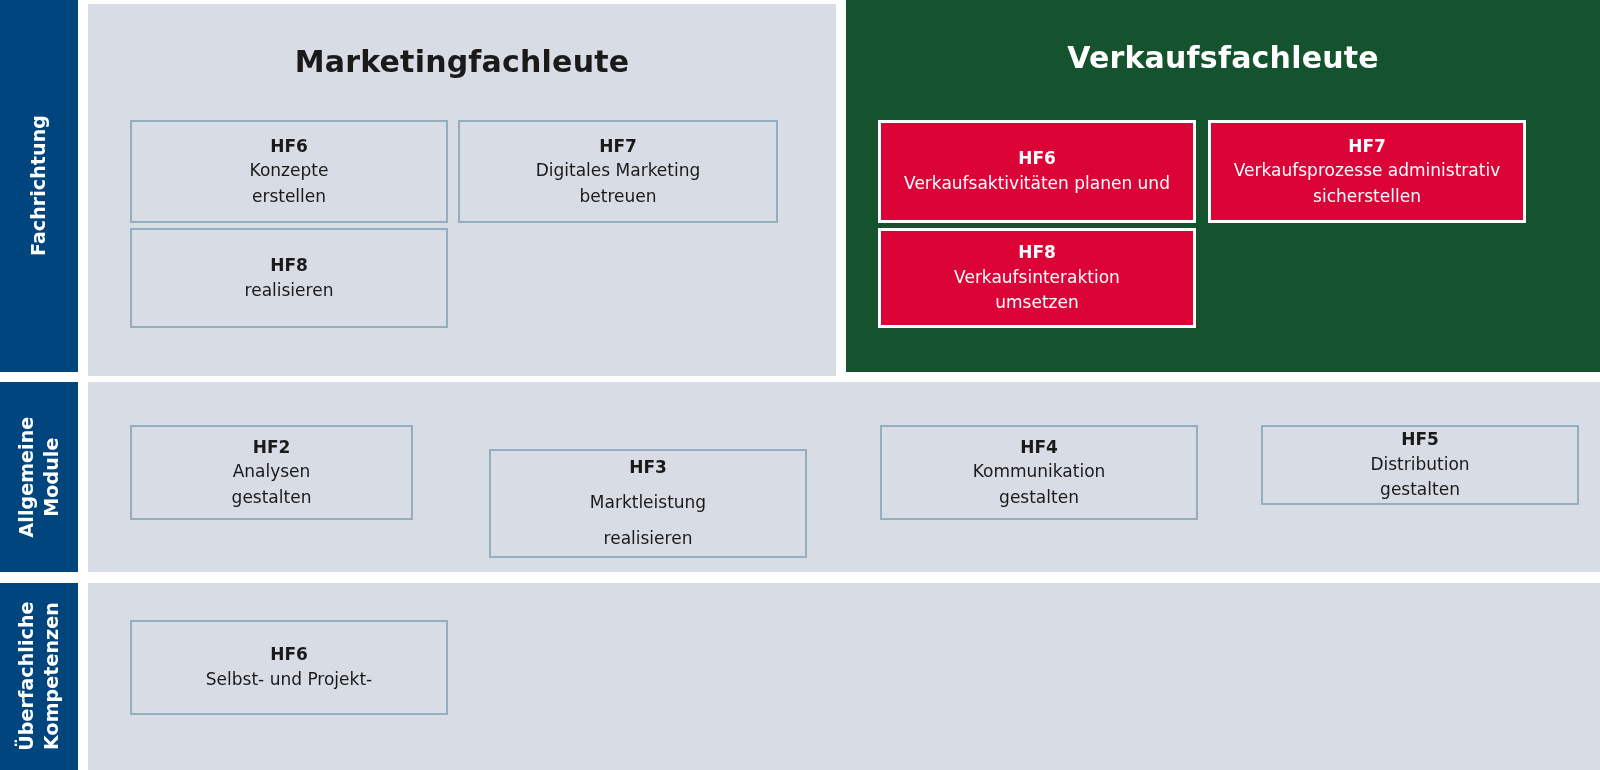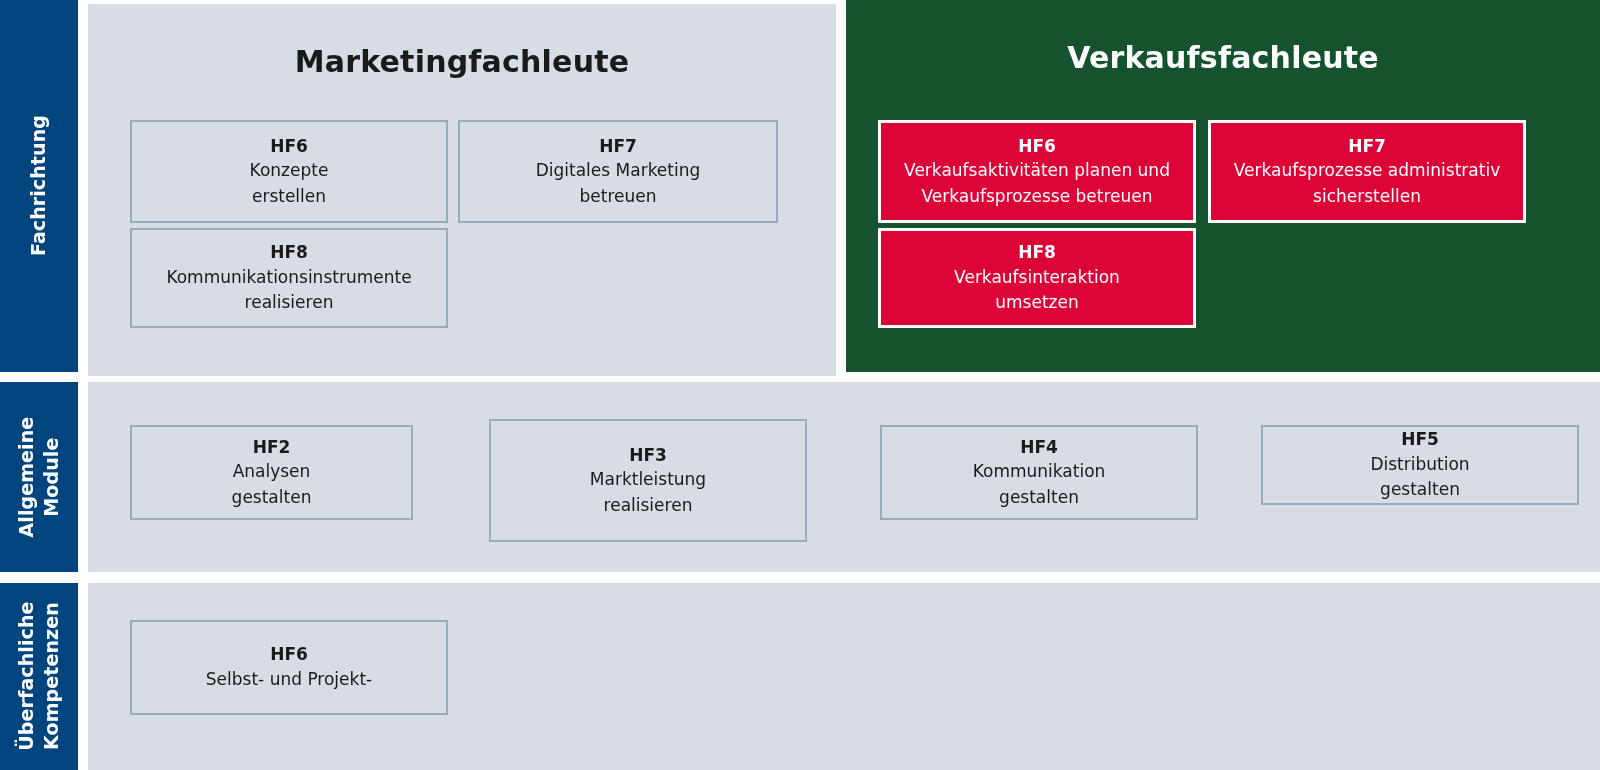--- a/index.html
+++ b/index.html
@@ -111,21 +111,21 @@
   #mk-hf7 { left: 458px; top: 120px; width: 320px; height: 103px; }
   #mk-hf8 { left: 130px; top: 228px; width: 318px; height: 100px; }
 
   
   #vk-hf6 { left: 878px; top: 120px; width: 318px; height: 103px; }
   #vk-hf7 { left: 1208px; top: 120px; width: 318px; height: 103px; }
   #vk-hf8 { left: 878px; top: 228px; width: 318px; height: 100px; }
 
   
   #am-hf2 { left: 130px;  top: 425px; width: 283px; height: 95px; }
-  #am-hf3 { left: 489px;  top: 419px; width: 318px; height: 123px; }
+  #am-hf3 { left: 489px;  top: 449px; width: 318px; height: 109px; justify-content: space-between; }
   #am-hf4 { left: 849px;  top: 425px; width: 318px; height: 95px; margin-left: 31px; }
   #am-hf5 { left: 1261px; top: 425px; width: 318px; height: 80px; }
 
   
   #uk-hf6 { left: 130px; top: 620px; width: 318px; height: 95px; }
 </style>
 </head>
 <body>
 
 <div id="diagram">
@@ -161,32 +161,30 @@
   </div>
 
   <div class="module-box gray" id="mk-hf7">
     <span class="code">HF7</span>
     <span class="desc">Digitales Marketing</span>
     <span class="desc">betreuen</span>
   </div>
 
   <div class="module-box gray" id="mk-hf8">
     <span class="code">HF8</span>
-    <span class="desc">Kommunikationsinstrumente</span>
     <span class="desc">realisieren</span>
   </div>
 
   <div class="panel panel-red" id="panel-verkauf">
     <div class="panel-title" id="title-verkauf">Verkaufsfachleute</div>
   </div>
 
   <div class="module-box red" id="vk-hf6">
     <span class="code">HF6</span>
     <span class="desc">Verkaufsaktivitäten planen und</span>
-    <span class="desc">Verkaufsprozesse betreuen</span>
   </div>
 
   <div class="module-box red" id="vk-hf7">
     <span class="code">HF7</span>
     <span class="desc">Verkaufsprozesse administrativ</span>
     <span class="desc">sicherstellen</span>
   </div>
 
   <div class="module-box red" id="vk-hf8">
     <span class="code">HF8</span>

